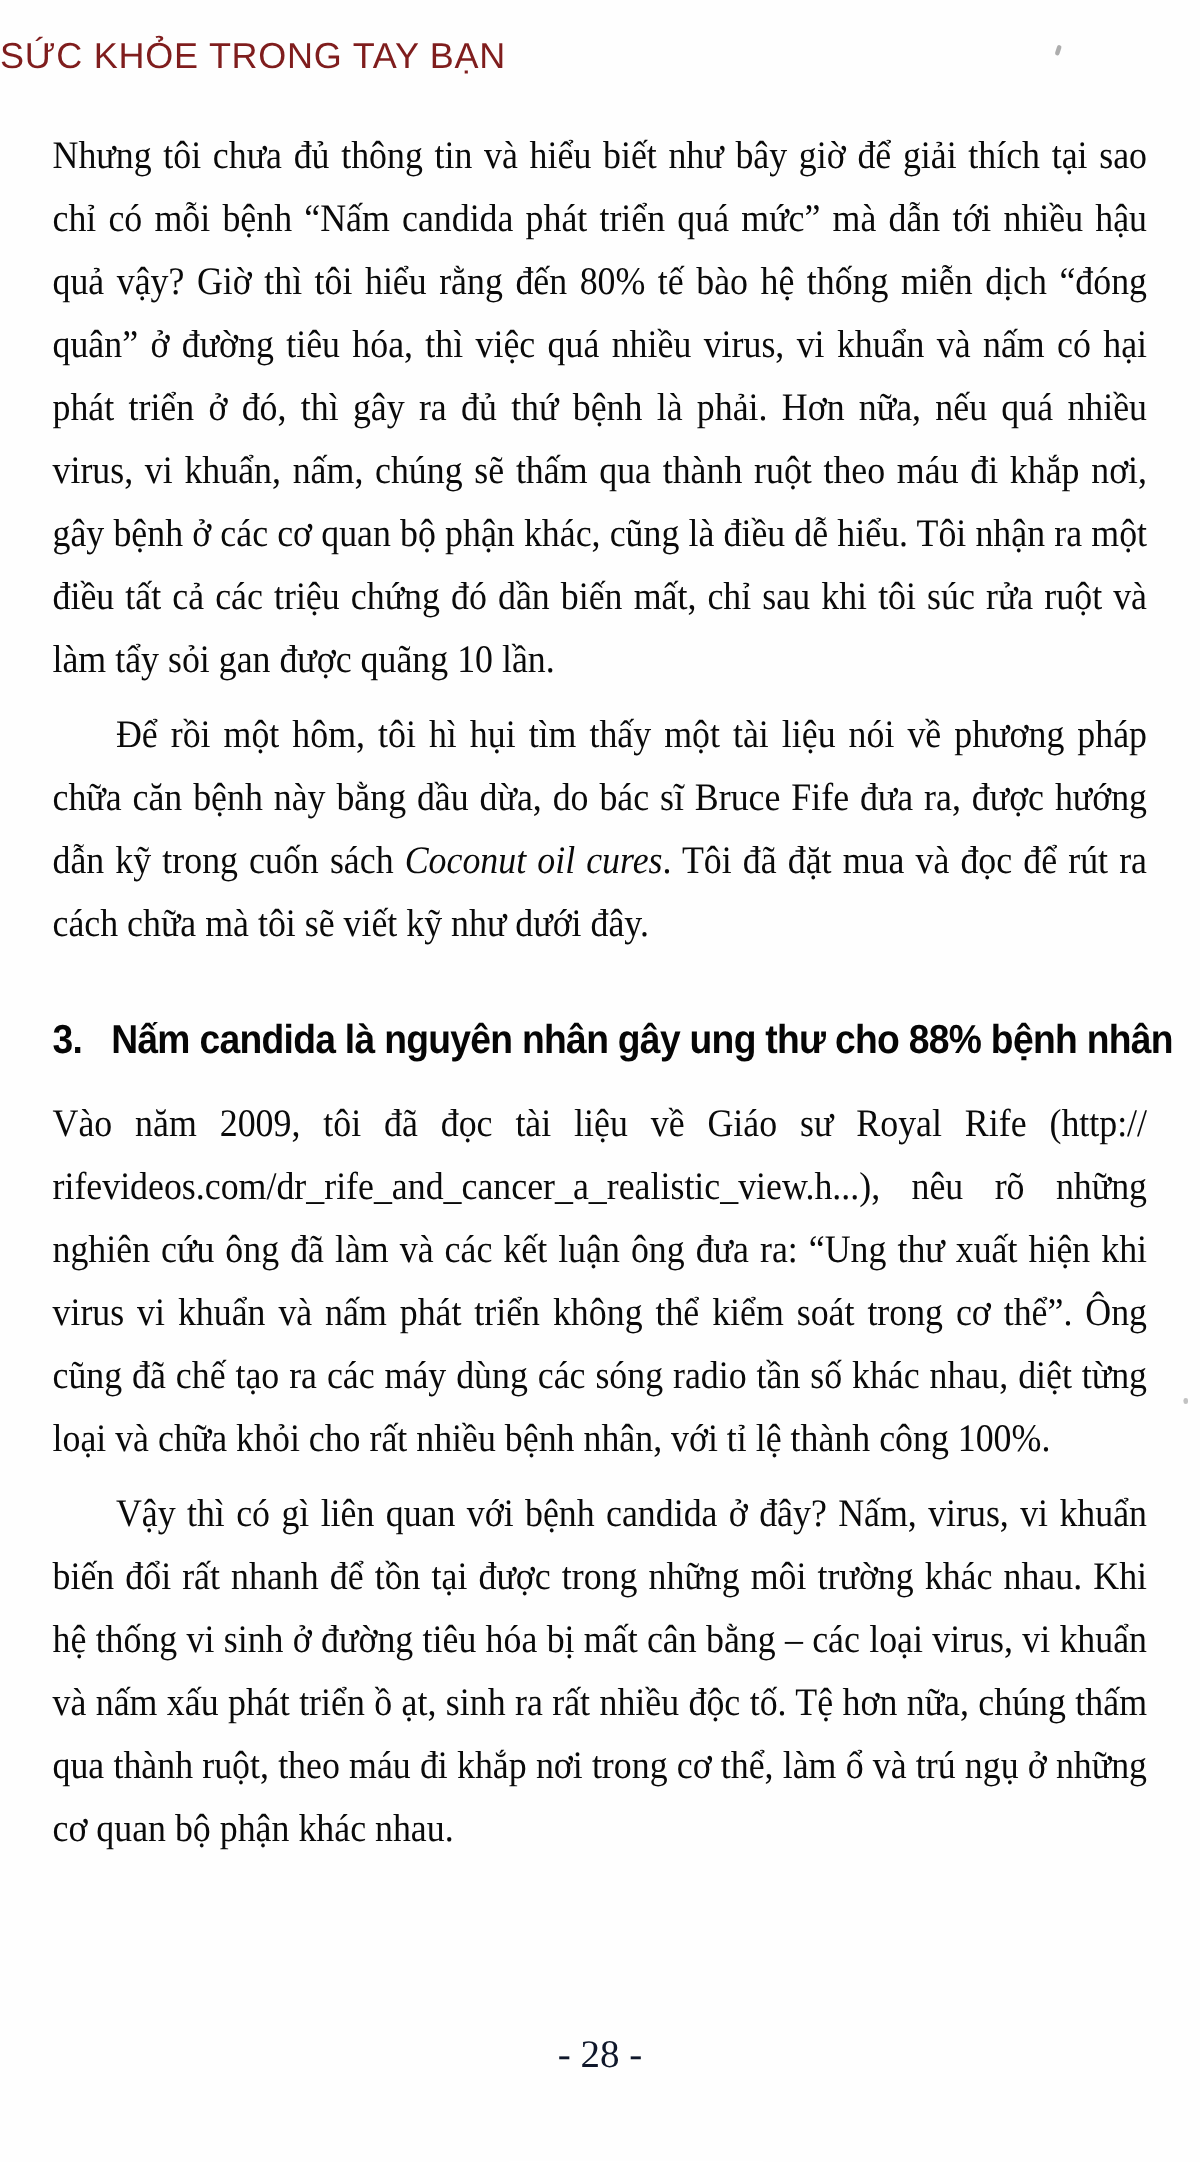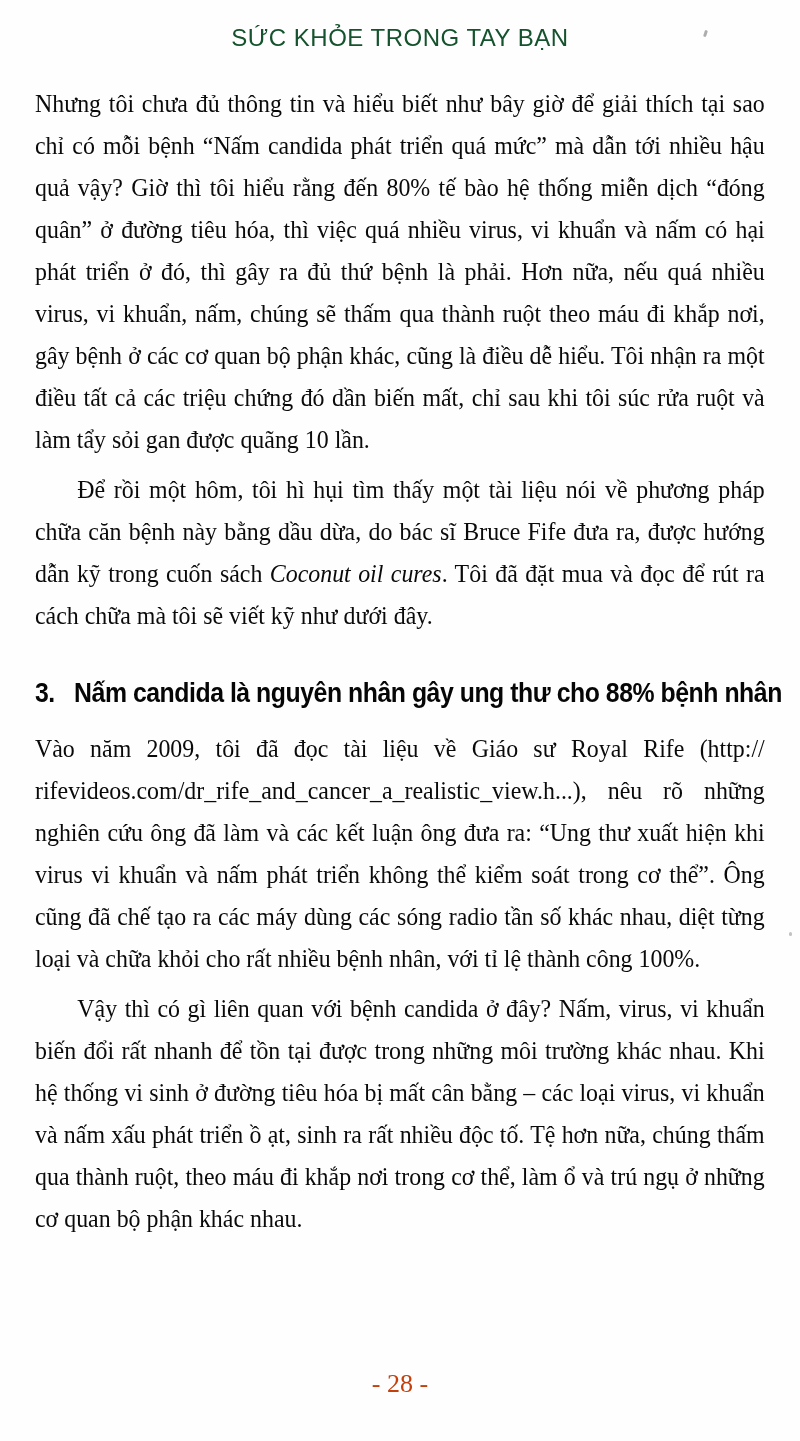--- a/index.html
+++ b/index.html
@@ -10,25 +10,25 @@
   .page {
     position: relative;
     width: 800px;
     height: 1441px;
     background: #fefefe;
     color: #0b0b0b;
     overflow: hidden;
   }
   .running-header {
     padding-top: 24px;
-    text-align: center;
+    text-align: left;
     font-family: "Liberation Sans", "DejaVu Sans", sans-serif;
     font-size: 24px;
     letter-spacing: 0.5px;
-    color: #14532d;
+    color: #7f1d1d;
   }
   .body-text {
     margin: 31px 0 0 35px;
     width: 794px;
     transform: scaleX(0.919);
     transform-origin: 0 0;
     font-family: "Liberation Serif", "DejaVu Serif", serif;
     font-size: 26px;
     line-height: 42px;
     text-align: justify;
@@ -56,25 +56,25 @@
     white-space: nowrap;
   }
   .section-heading .h-num {
     display: inline-block;
     margin-right: 21px;
   }
   .page-number {
     position: absolute;
     left: 0;
     right: 0;
-    bottom: 42px;
+    bottom: 56px;
     text-align: center;
     font-family: "Liberation Serif", "DejaVu Serif", serif;
     font-size: 26px;
-    color: #c2410c;
+    color: #0f172a;
   }
   
   .artifact-1 {
     position: absolute;
     top: 30px;
     left: 704px;
     width: 3px;
     height: 7px;
     background: #8a8a8a;
     border-radius: 2px;

